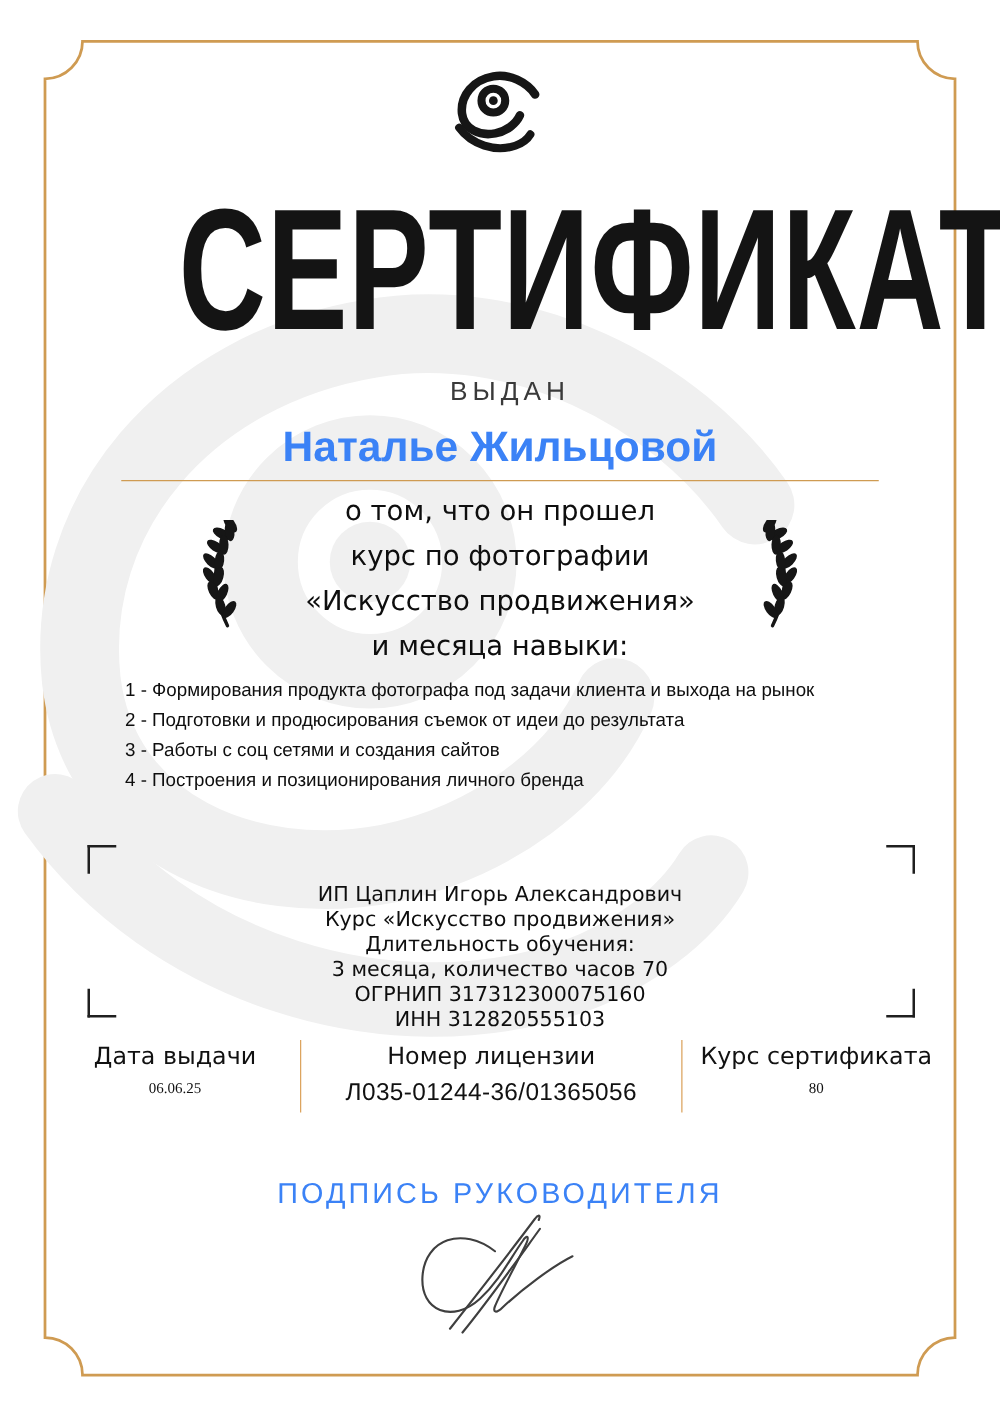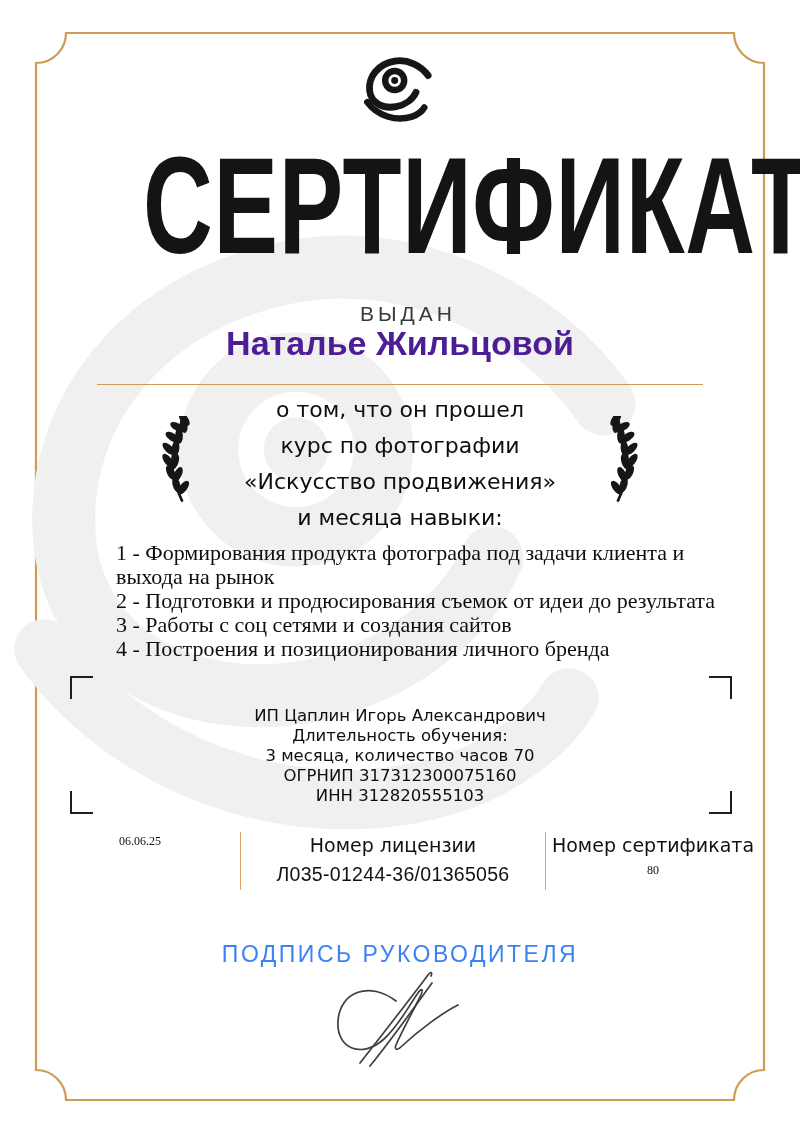--- a/index.html
+++ b/index.html
@@ -10,37 +10,37 @@
   }
   .abs{position:absolute;}
   .centered{left:0;right:0;text-align:center;}
   
   .frame{top:0;left:0;}
   
   .watermark{left:-5px;top:215px;width:700px;height:644px;opacity:1;pointer-events:none;}
   
   .logo{left:362px;top:55px;width:76px;height:70px;}
   
-  .title-wrap{top:136px;}
+  .title-wrap{top:147px;}
   .title{
     display:inline-block;font-size:138px;font-weight:700;line-height:1;
     letter-spacing:1px;transform:scaleX(0.70);transform-origin:center;
     color:#141414;white-space:nowrap;
   }
   .issued{top:302px;font-size:21px;letter-spacing:4px;color:#3a3a3a;margin-left:16px;}
-  .recipient{top:324px;font-size:34px;font-weight:700;color:#4c1d95;}
+  .recipient{top:339px;font-size:34px;font-weight:700;color:#3b82f6;}
   .name-rule{top:384px;left:97px;width:606px;height:1.4px;background:var(--gold);}
   .statement{top:392px;font-family:"DejaVu Sans",sans-serif;font-size:22px;line-height:36px;color:#0e0e0e;}
   
   .laurel{top:416px;width:54px;height:90px;}
   .laurel-left{left:146px;}
   .laurel-right{left:600px;transform:scaleX(-1);}
   
-  .skills{top:541px;left:100px;width:620px;font-family:Liberation Serif, serif;
-    font-size:22px;line-height:24px;color:#0e0e0e;text-align:left;margin-left:16px;}
+  .skills{top:541px;left:100px;width:620px;font-family:Liberation Sans, sans-serif;
+    font-size:15px;line-height:24px;color:#0e0e0e;text-align:left;}
   
   .provider{top:684px;font-family:"DejaVu Sans",sans-serif;font-size:16.5px;line-height:20px;color:#0e0e0e;margin-top:22px;}
   .brackets{top:676px;left:70px;width:662px;height:138px;pointer-events:none;}
   .br{position:absolute;width:21px;height:21px;border:0 solid #1f1f1f;}
   .br.tl{top:0;left:0;border-top-width:2.5px;border-left-width:2.5px;}
   .br.tr{top:0;right:0;border-top-width:2.5px;border-right-width:2.5px;}
   .br.bl{bottom:0;left:0;border-bottom-width:2.5px;border-left-width:2.5px;}
   .br.br2{bottom:0;right:0;border-bottom-width:2.5px;border-right-width:2.5px;}
   
   .meta{top:832px;left:40px;width:720px;height:58px;display:flex;}
@@ -143,36 +143,38 @@
   </div>
 
   <div class="abs brackets">
     <div class="br tl"></div>
     <div class="br tr"></div>
     <div class="br bl"></div>
     <div class="br br2"></div>
   </div>
   <div class="abs centered provider">
     <div>ИП Цаплин Игорь Александрович</div>
+    <div>Курс «Искусство продвижения»</div>
     <div>Длительность обучения:</div>
     <div>3 месяца, количество часов 70</div>
     <div>ОГРНИП 317312300075160</div>
     <div>ИНН 312820555103</div>
   </div>
 
   <div class="abs meta">
     <div class="col col1">
+      <div class="label">Дата выдачи</div>
       <div class="value">06.06.25</div>
     </div>
     <div class="col col2">
       <div class="label">Номер лицензии</div>
       <div class="value cond">Л035-01244-36/01365056</div>
     </div>
     <div class="col col3">
-      <div class="label">Номер сертификата</div>
+      <div class="label">Курс сертификата</div>
       <div class="value">80</div>
     </div>
   </div>
 
   <div class="abs centered sig-label">ПОДПИСЬ РУКОВОДИТЕЛЯ</div>
   <svg class="abs signature" viewBox="0 0 200 110">
     <g fill="none" stroke="#3f3f3f" stroke-width="1.7" stroke-linecap="round">
       <path d="M 96 38 C 70 18, 40 28, 38 58 C 36 86, 62 96, 84 76 C 100 61, 108 44, 118 30 C 122 24, 124 26, 120 34 C 112 50, 100 72, 96 82 C 94 87, 97 88, 102 83 C 118 68, 142 50, 158 42"></path>
       <path d="M 60 100 C 82 72, 110 36, 128 12 C 130 9, 133 8, 131 13"></path>
       <path d="M 70 103 C 92 76, 116 42, 132 20"></path>

